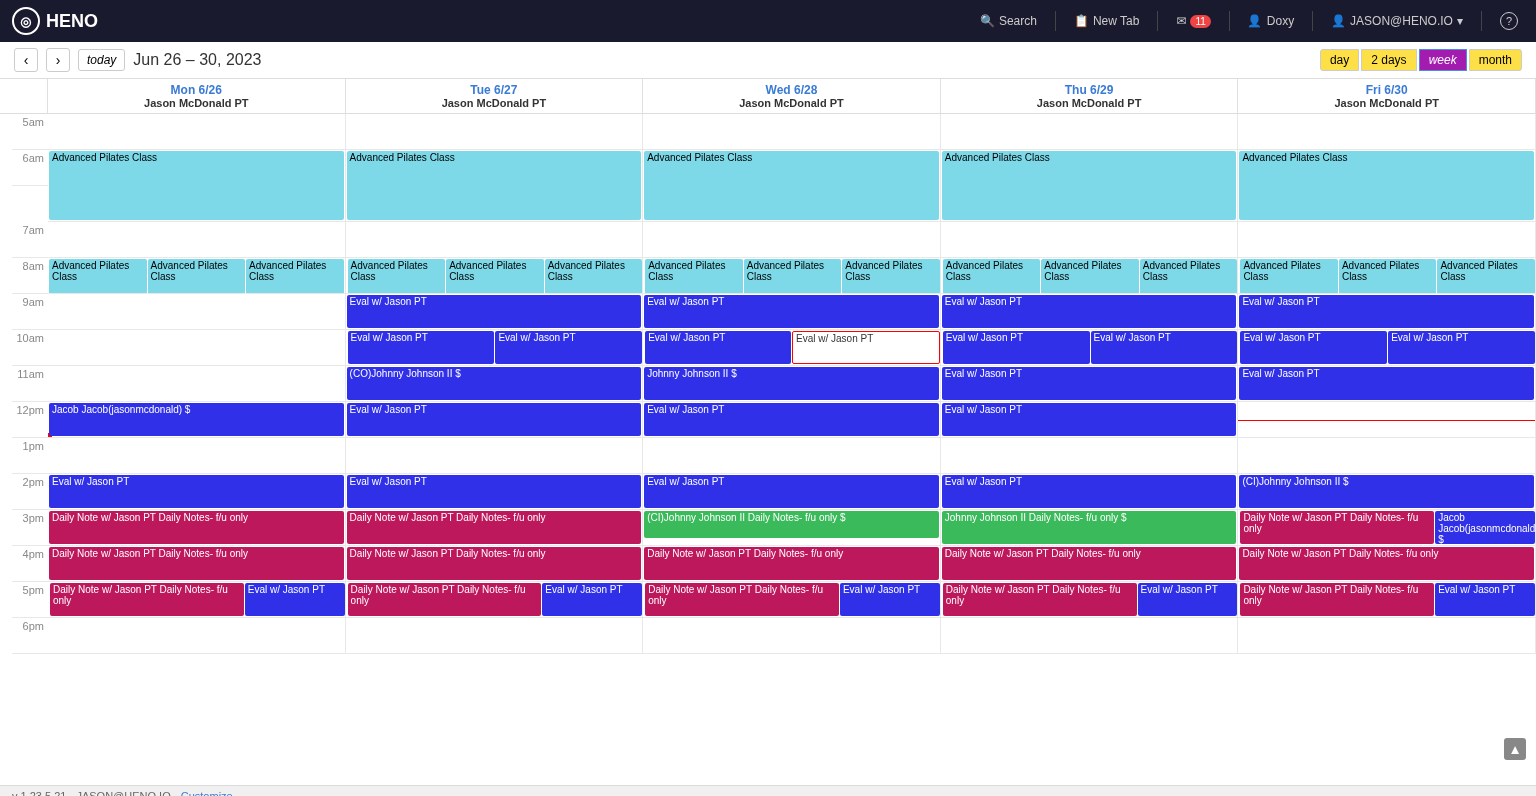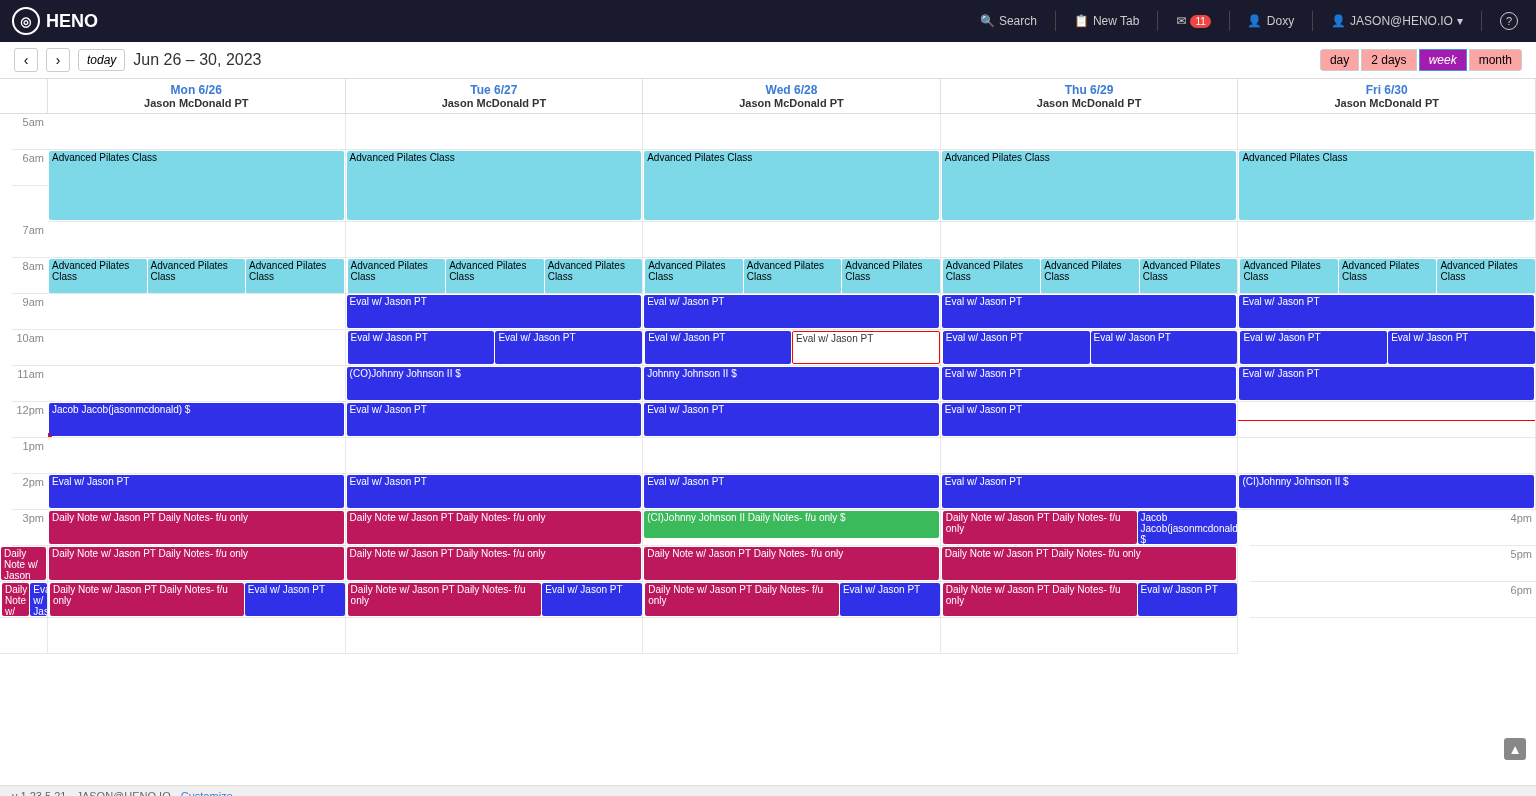--- a/index.html
+++ b/index.html
@@ -58,21 +58,21 @@
       padding: 3px 8px; cursor: pointer; font-size: 12px; font-style: italic;
     }
     .toolbar-title {
       flex: 1; text-align: left;
       font-size: 16px; font-weight: normal; color: #333;
     }
     .toolbar-view-btns {
       display: flex; gap: 2px;
     }
     .view-btn {
-      border: 1px solid #ccc; background: #fca5a5;
+      border: 1px solid #ccc; background: #fde047;
       padding: 3px 9px; cursor: pointer; font-size: 12px;
       border-radius: 0;
     }
     .view-btn:first-child { border-radius: 3px 0 0 3px; }
     .view-btn:last-child { border-radius: 0 3px 3px 0; }
     .view-btn.active { background: #a21caf; color: #fff; border-color: #4a90d9; font-style: italic; }
 
     
     .calendar-container {
       background: #fff;
@@ -447,20 +447,23 @@
     <div class="day-cell">
       <div class="event event-teal" style="top:1px;bottom:1px;">Daily Note w/ Jason PT Daily Notes- f/u only</div>
     </div>
     <div class="day-cell">
       <div class="event event-teal" style="top:1px;bottom:1px;">Daily Note w/ Jason PT Daily Notes- f/u only</div>
     </div>
     <div class="day-cell">
       <div class="event event-green" style="top:1px;bottom:7px;">(CI)Johnny Johnson II Daily Notes- f/u only $</div>
     </div>
     <div class="day-cell">
+      <div class="event event-green" style="top:1px;bottom:1px;">Johnny Johnson II Daily Notes- f/u only $</div>
+    </div>
+    <div class="day-cell">
       <div style="display:flex;gap:1px;position:absolute;left:1px;right:1px;top:1px;bottom:1px;">
         <div class="event event-teal" style="position:relative;flex:2;">Daily Note w/ Jason PT Daily Notes- f/u only</div>
         <div class="event event-blue" style="position:relative;flex:1;">Jacob Jacob(jasonmcdonald) $</div>
       </div>
     </div>
 
     <div class="time-cell">
         <span>4pm</span>
       </div>
     <div class="day-cell">

